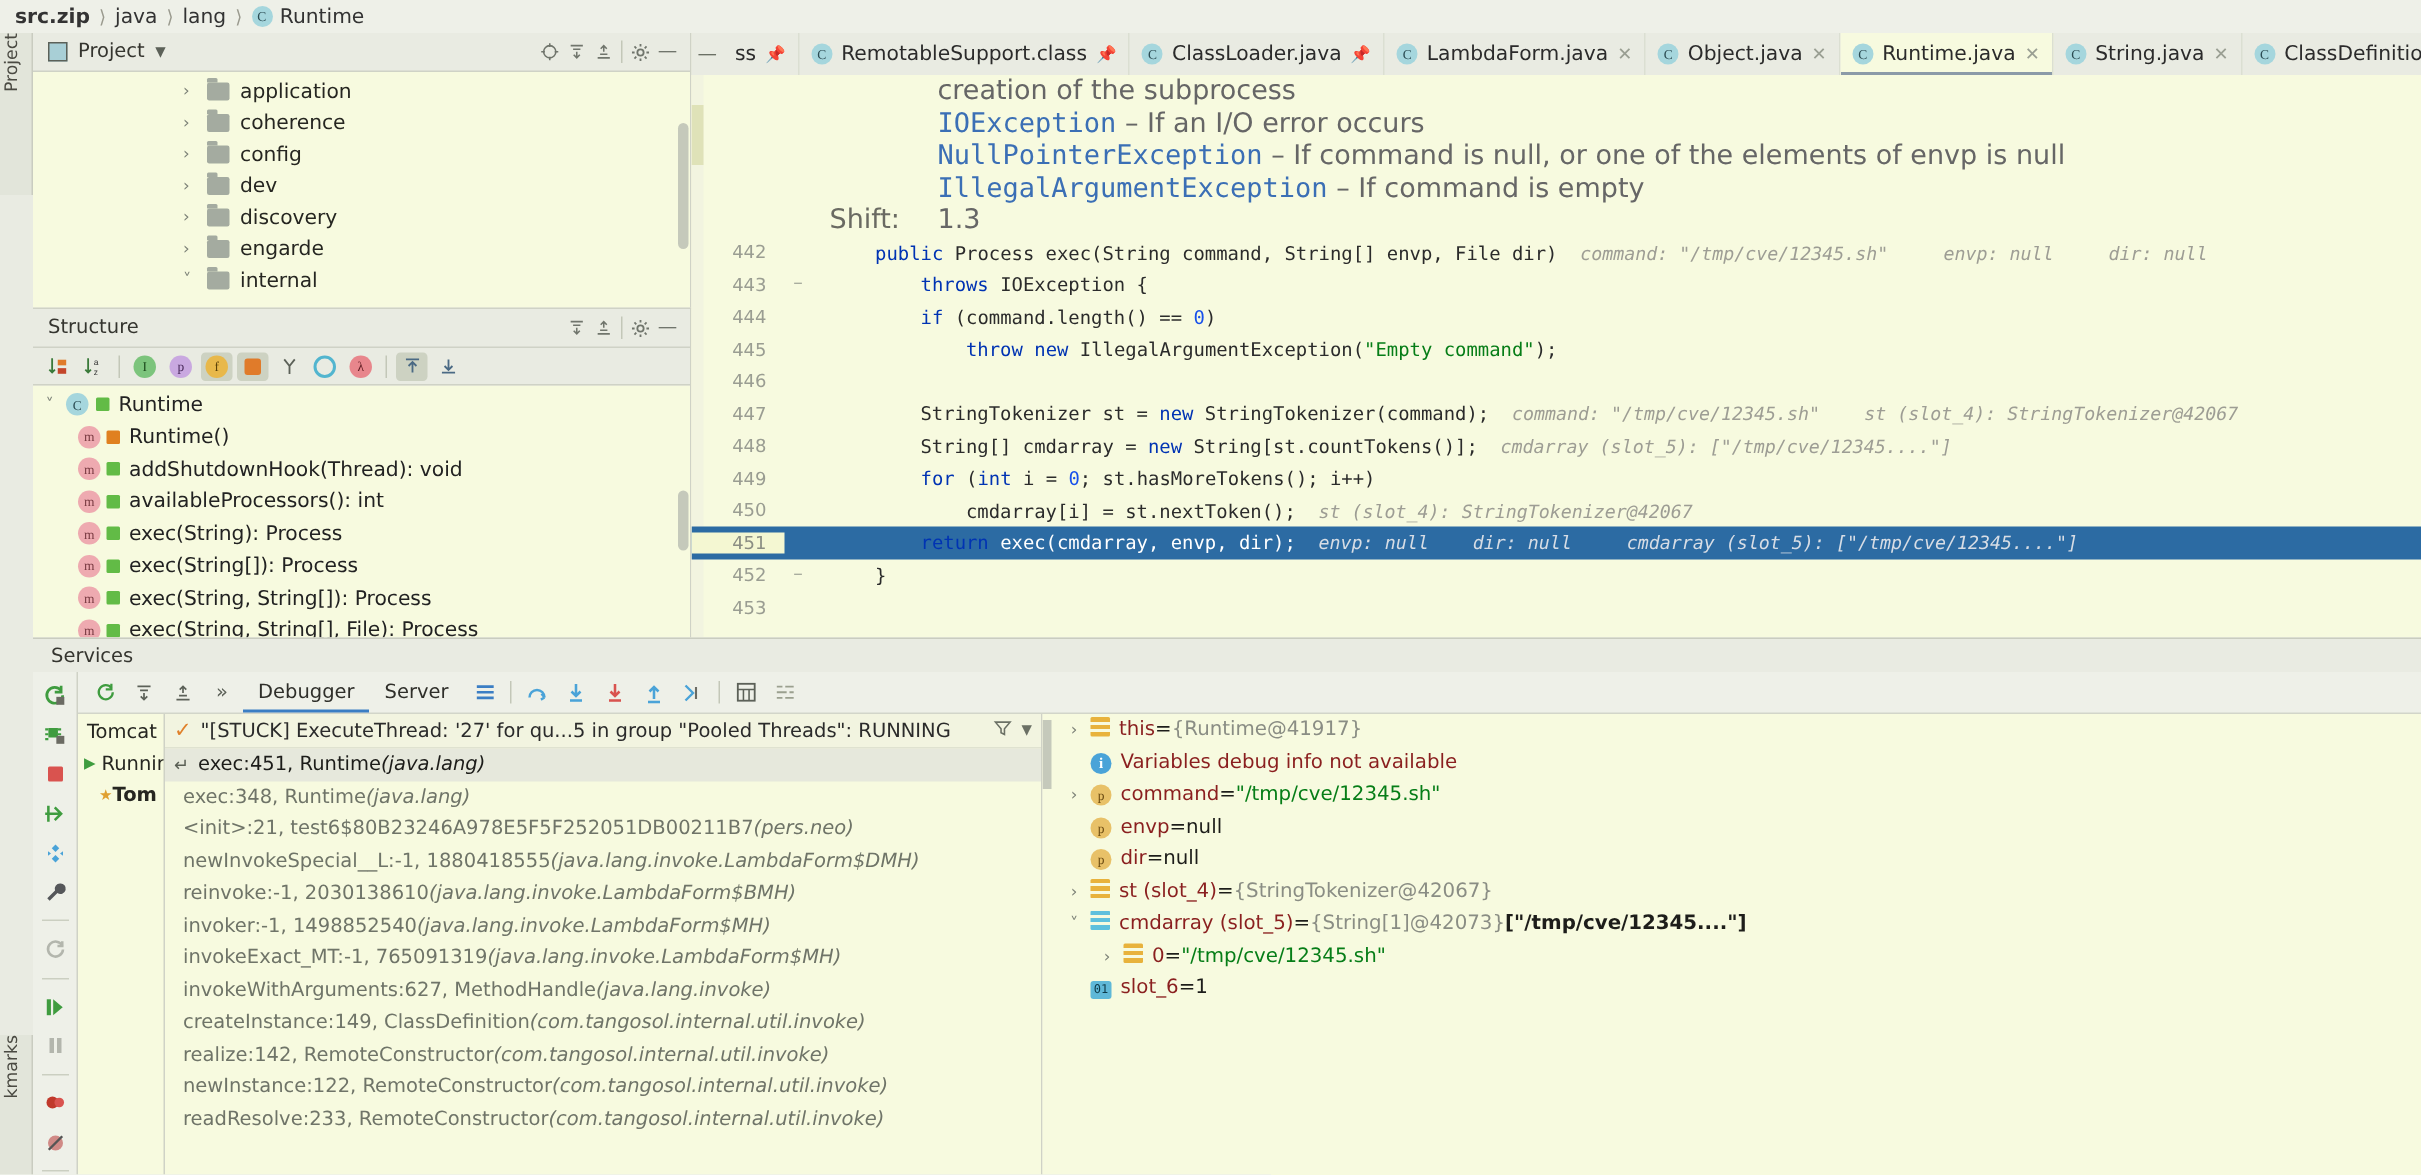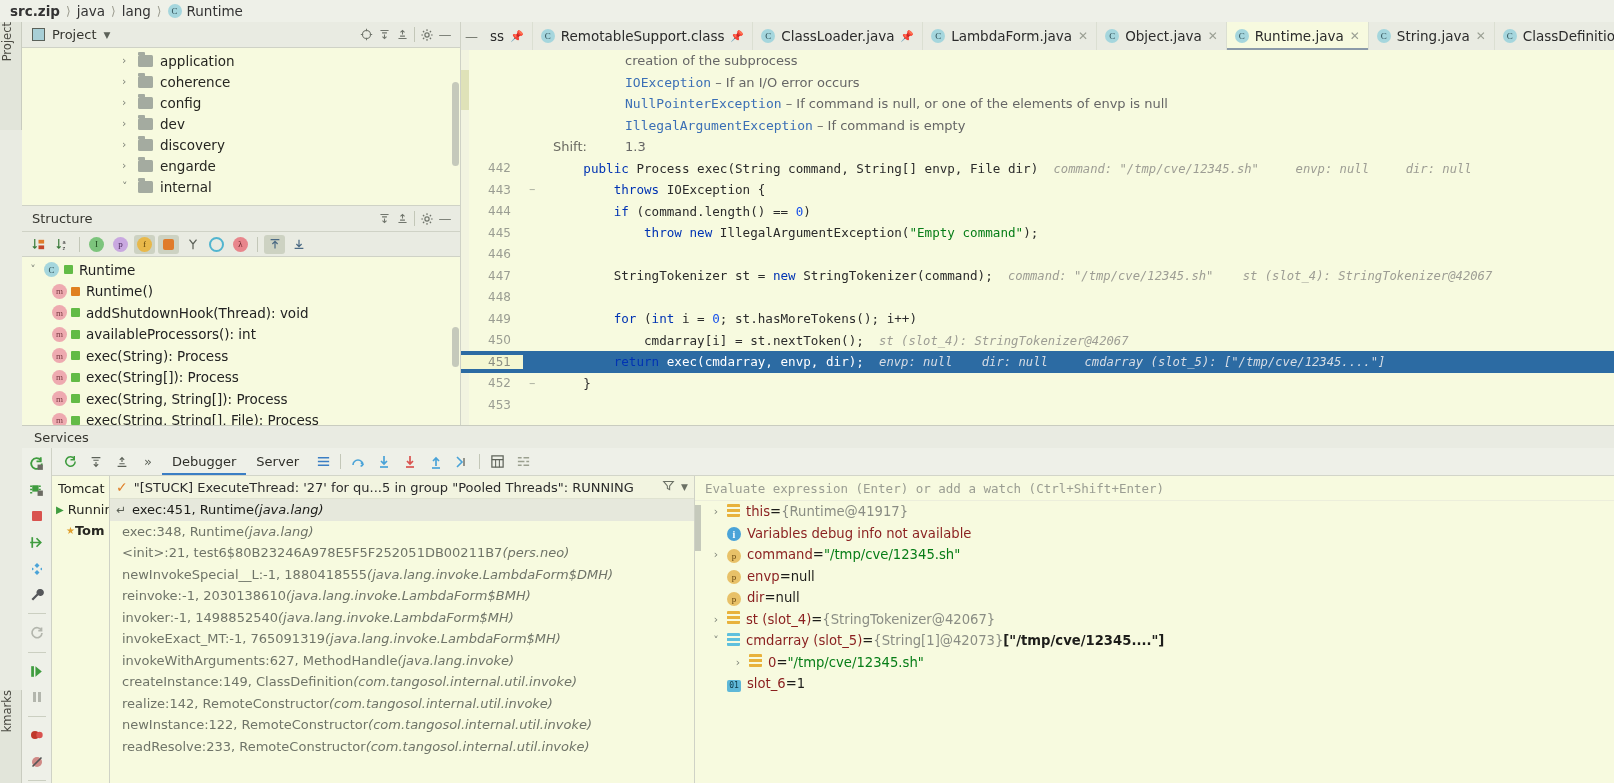--- a/index.html
+++ b/index.html
@@ -157,21 +157,21 @@
     color: #9a9d92; font-size: 12px; font-family:"DejaVu Sans", sans-serif;
   }
   .fold { width: 18px; min-width:18px; text-align:center; color:#a3a79a; font-size:10px; }
   .codetext { padding-left: 12px; }
   .kw { color: #0033b3; font-weight: normal; }
   .num { color: #1750eb; }
   .str { color: #067d17; }
   .hint { color: #9d9d94; font-style: italic; font-size: 12.2px; }
   .doc { color: #666; }
   .doclink { color: #3b6fb5; font-family:"DejaVu Sans Mono", monospace;text-align:center; }
-  .docline { position: relative; height: 21.5px; display:flex; align-items:center; font-size:13px; }
+  .docline { position: relative; height: 21.5px; display:flex; align-items:center; font-size:18px; }
   .docbody { padding-left: 12px; font-family:"DejaVu Sans", sans-serif; color:#4e4e48; }
   .current-line { background: #2c6ba3; }
   .current-line .gut { background: #f4f7d2; color:#8b8e83; }
   .current-line .codetext, .current-line .hint { color: #ffffff; }
   .current-line .hint { color: #d7dde5; }
   .ed-left-stripe {
     position:absolute; left:0; top:0; width:8px; height:100%; background:#f2f4e0;
   }
   .bp-mark {
     position:absolute; left:0; width:8px; height:40px; background:#dfe2b8;
@@ -562,21 +562,21 @@
             <span class="gut"></span>
             <span class="fold"></span>
             <span class="docbody"><span style="display:inline-block;width:72px;color:#6a6a62;">Shift:</span><span class="doc">1.3</span></span>
           </div>
           <div class="codeline"><span class="gut">442</span><span class="fold"></span><span class="codetext">    <span class="kw">public</span> Process exec(String command, String[] envp, File dir)  <span class="hint">command: "/tmp/cve/12345.sh"     envp: null     dir: null</span></span></div>
           <div class="codeline"><span class="gut">443</span><span class="fold">−</span><span class="codetext">        <span class="kw">throws</span> IOException {</span></div>
           <div class="codeline"><span class="gut">444</span><span class="fold"></span><span class="codetext">        <span class="kw">if</span> (command.length() == <span class="num">0</span>)</span></div>
           <div class="codeline"><span class="gut">445</span><span class="fold"></span><span class="codetext">            <span class="kw">throw</span> <span class="kw">new</span> IllegalArgumentException(<span class="str">"Empty command"</span>);</span></div>
           <div class="codeline"><span class="gut">446</span><span class="fold"></span><span class="codetext"></span></div>
           <div class="codeline"><span class="gut">447</span><span class="fold"></span><span class="codetext">        StringTokenizer st = <span class="kw">new</span> StringTokenizer(command);  <span class="hint">command: "/tmp/cve/12345.sh"    st (slot_4): StringTokenizer@42067</span></span></div>
-          <div class="codeline"><span class="gut">448</span><span class="fold"></span></div>
+          <div class="codeline"><span class="gut">448</span><span class="fold"></span><span class="codetext">        String[] cmdarray = <span class="kw">new</span> String[st.countTokens()];  <span class="hint">cmdarray (slot_5): ["/tmp/cve/12345...."]</span></span></div>
           <div class="codeline"><span class="gut">449</span><span class="fold"></span><span class="codetext">        <span class="kw">for</span> (<span class="kw">int</span> i = <span class="num">0</span>; st.hasMoreTokens(); i++)</span></div>
           <div class="codeline"><span class="gut">450</span><span class="fold"></span><span class="codetext">            cmdarray[i] = st.nextToken();  <span class="hint">st (slot_4): StringTokenizer@42067</span></span></div>
           <div class="codeline current-line"><span class="gut">451</span><span class="fold"></span><span class="codetext">        <span class="kw">return</span> exec(cmdarray, envp, dir);  <span class="hint">envp: null    dir: null     cmdarray (slot_5): ["/tmp/cve/12345...."]</span></span></div>
           <div class="codeline"><span class="gut">452</span><span class="fold">−</span><span class="codetext">    }</span></div>
           <div class="codeline"><span class="gut">453</span><span class="fold"></span><span class="codetext"></span></div>
         </div>
     </div>
   </div>
 
   <div id="services-bar">
@@ -804,23 +804,20 @@
           <em>(com.tangosol.internal.util.invoke)</em>
         </div>
         <div class="frame">
           <span>readResolve:233, RemoteConstructor </span>
           <em>(com.tangosol.internal.util.invoke)</em>
         </div>
       </div>
   </div>
 
   <div id="vars-pane">
-    <div class="watch-row">
-      <span>Evaluate expression (Enter) or add a watch (Ctrl+Shift+Enter)</span>
-    </div>
     <div id="vars-list" style="position:relative;">
       <div class="vsb"></div>
     <div class="var-row" style="padding-left: 10px;">
           <span class="tw2">›</span>
           <span><span class="ic-field"></span></span>
           <span class="vn">this</span>
           <span> = </span>
           <span class="vg">{Runtime@41917}</span>
         </div>
         <div class="var-row" style="padding-left: 10px;">

